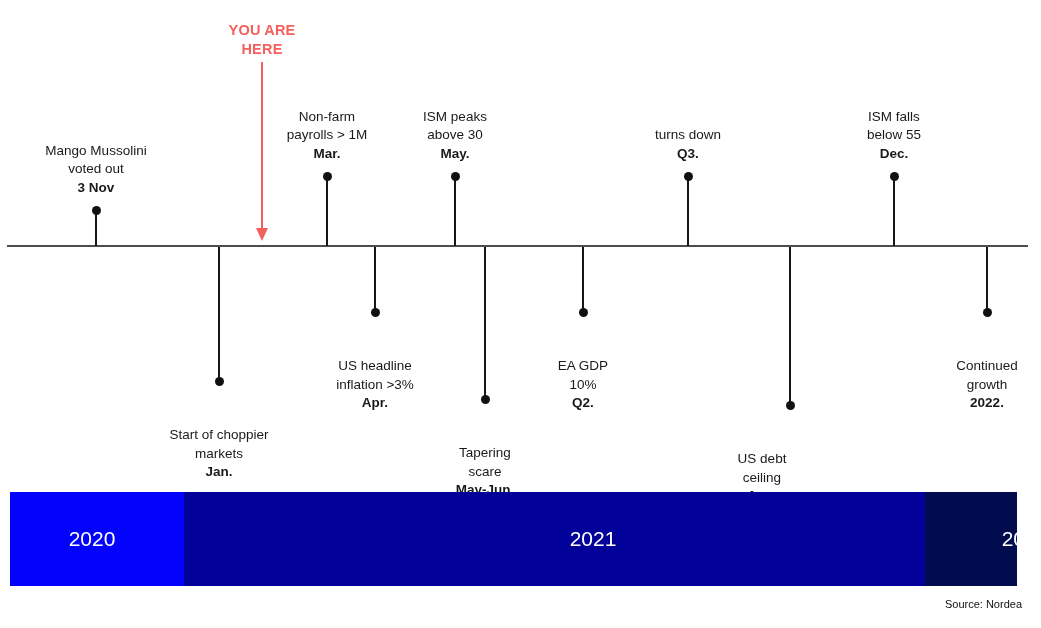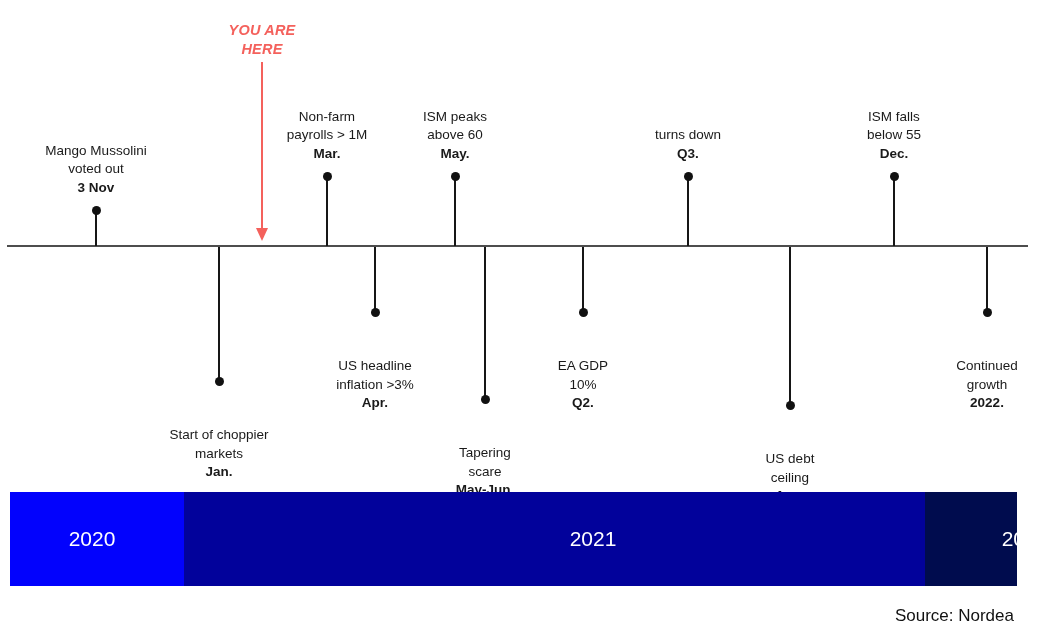--- a/index.html
+++ b/index.html
@@ -23,39 +23,39 @@
   .event-dot{
     position:absolute;width:9px;height:9px;border-radius:50%;background:var(--dot);
   }
   .event-label{
     position:absolute;width:160px;text-align:center;
     font-size:13.5px;line-height:18.5px;color:var(--ink);margin-top:34px;
   }
   .event-label .date{font-weight:bold;}
   .yah-label{
     position:absolute;width:140px;text-align:center;
-    color:var(--accent);font-weight:bold;font-size:14.5px;line-height:19px;letter-spacing:.2px;font-style:italic;
+    color:var(--accent);font-weight:bold;font-size:14.5px;line-height:19px;letter-spacing:.2px;
   }
   .yah-line{
     position:absolute;width:2.5px;background:var(--accent);
   }
   .yah-head{
     position:absolute;width:0;height:0;
     border-left:6.5px solid transparent;border-right:6.5px solid transparent;
     border-top:13px solid var(--accent);
   }
   .band{
     position:absolute;height:94px;top:492px;
   }
   .band-label{
     position:absolute;top:527px;transform:translateX(-50%);
     color:#ffffff;font-size:21px;line-height:24px;white-space:nowrap;
   }
   .source-note{
-    position:absolute;right:27px;top:598px;font-size:17px;color:#111;margin-top:8px;
+    position:absolute;right:19px;top:598px;font-size:11px;color:#111;
   }
 </style>
 </head>
 <body>
 
 <div class="stage">
 
   <div class="yah-label" style="left: 192px; top: 21px;">
     <div>YOU ARE</div>
     <div>HERE</div>
@@ -82,21 +82,21 @@
           <div>Non-farm</div>
           <div>payrolls &gt; 1M</div>
           <div class="date">Mar.</div>
         </div>
   </div>
       <div>
     <div class="event-stem" style="left: 454.25px; top: 176px; height: 70px;"></div>
     <div class="event-dot" style="left: 450.5px; top: 171.5px;"></div>
     <div class="event-label" style="bottom: 465px; left: 375px;">
           <div>ISM peaks</div>
-          <div>above 60</div>
+          <div>above 30</div>
           <div class="date">May.</div>
         </div>
   </div>
       <div>
     <div class="event-stem" style="left: 687.25px; top: 176px; height: 70px;"></div>
     <div class="event-dot" style="left: 683.5px; top: 171.5px;"></div>
     <div class="event-label" style="bottom: 465px; left: 608px;">
           <div>turns down</div>
           <div class="date">Q3.</div>
         </div>
@@ -142,21 +142,21 @@
     <div class="event-dot" style="left: 578.5px; top: 307.5px;"></div>
     <div class="event-label" style="top: 323px; left: 503px;">
           <div>EA GDP</div>
           <div>10%</div>
           <div class="date">Q2.</div>
         </div>
   </div>
       <div>
     <div class="event-stem" style="left: 789.25px; top: 247px; height: 158px;"></div>
     <div class="event-dot" style="left: 785.5px; top: 400.5px;"></div>
-    <div class="event-label" style="top: 416px; left: 710px;">
+    <div class="event-label" style="top: 416px; left: 682px;">
           <div>US debt</div>
           <div>ceiling</div>
           <div class="date">Aug.</div>
         </div>
   </div>
       <div>
     <div class="event-stem" style="left: 986.25px; top: 247px; height: 65px;"></div>
     <div class="event-dot" style="left: 982.5px; top: 307.5px;"></div>
     <div class="event-label" style="top: 323px; left: 907px;">
           <div>Continued</div>

